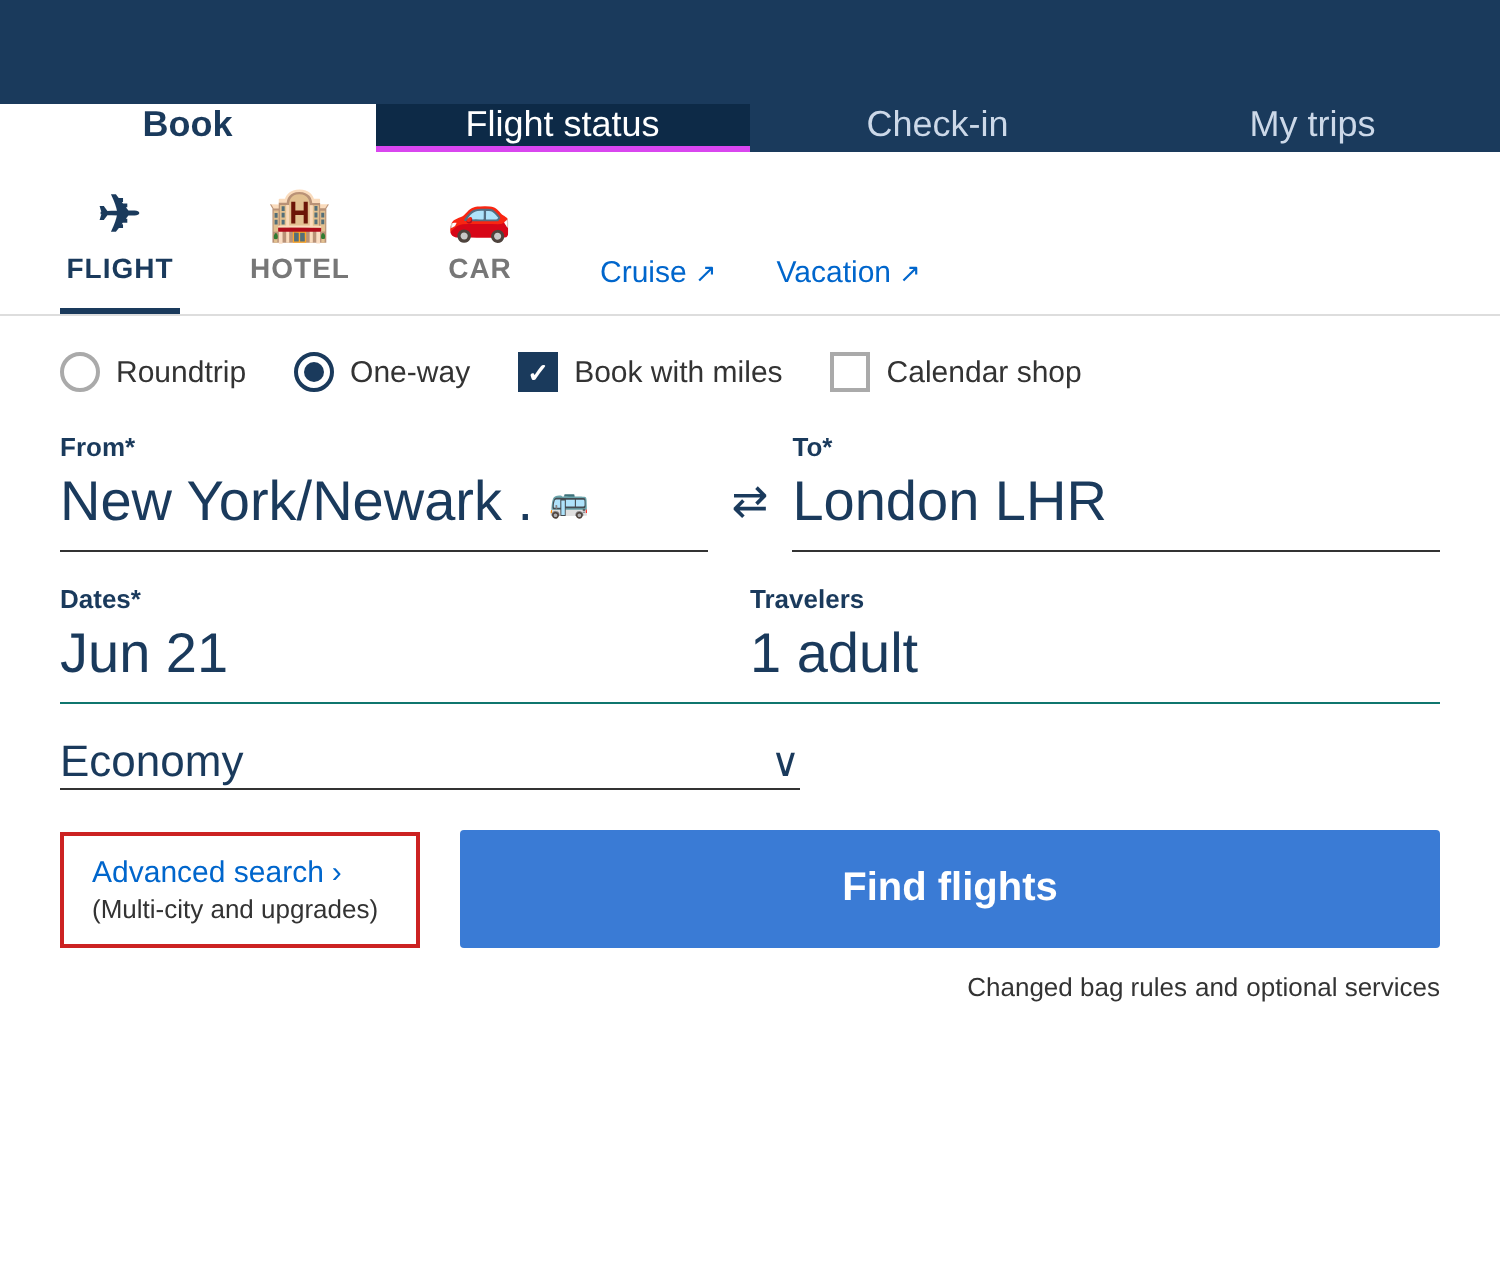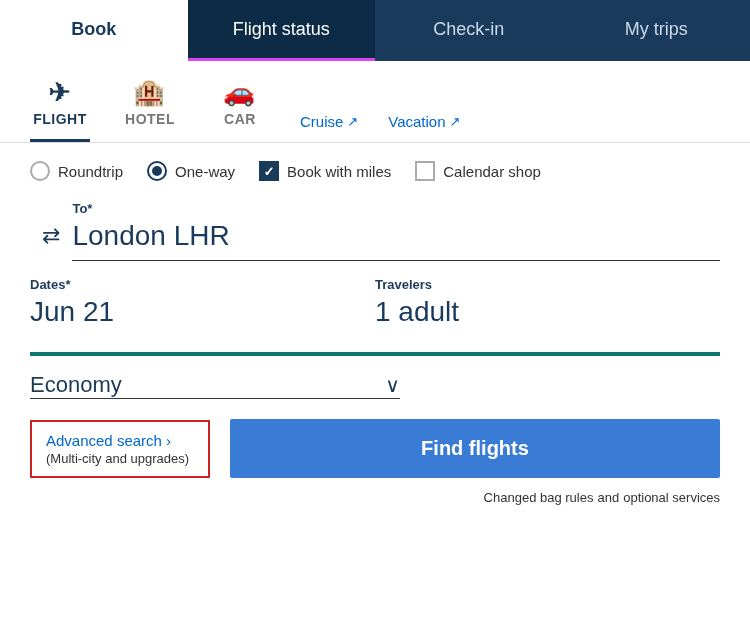--- a/index.html
+++ b/index.html
@@ -8,21 +8,22 @@
       background: #fff;
       width: 750px;
       min-height: 637px;
       overflow-x: hidden;
     }
 
     
     .top-nav {
       display: flex;
       background: #1a3a5c;
-      height: 61px;
+      height: 76px;
+      align-items: flex-end;
     }
     .top-nav-item {
       flex: 1;
       display: flex;
       align-items: center;
       justify-content: center;
       color: #ccd8e8;
       font-size: 18px;
       font-weight: 500;
       cursor: pointer;
@@ -196,22 +197,22 @@
     .dt-label {
       font-size: 13px;
       font-weight: 700;
       color: #1a3a5c;
       margin-bottom: 4px;
     }
     .dt-value {
       font-size: 28px;
       color: #1a3a5c;
       font-weight: 400;
-      padding-bottom: 24px;
-      border-bottom: 4px solid #0f766e;
+      padding-bottom: 8px;
+      border-bottom: 1px solid #0f766e;
     }
 
     
     .cabin-section {
       padding: 16px 30px 0 30px;
     }
     .cabin-select {
       display: flex;
       align-items: center;
       justify-content: space-between;
@@ -328,20 +329,27 @@
     </div>
     <span>Book with miles</span>
   </label>
   <label class="checkbox-option">
     <div class="checkbox-box empty"></div>
     <span>Calendar shop</span>
   </label>
 </div>
 
 <div class="from-to-section">
+  <div class="field-group">
+    <div class="field-label">From*</div>
+    <div class="field-value">
+      <span>New York/Newark .</span>
+        <span class="multi-icon">🚌</span>
+    </div>
+  </div>
   <div class="swap-btn">⇄</div>
   <div class="field-group">
     <div class="field-label">To*</div>
     <div class="field-value">
       <span>London LHR</span>
     </div>
   </div>
 </div>
 
 <div class="dates-travelers">

